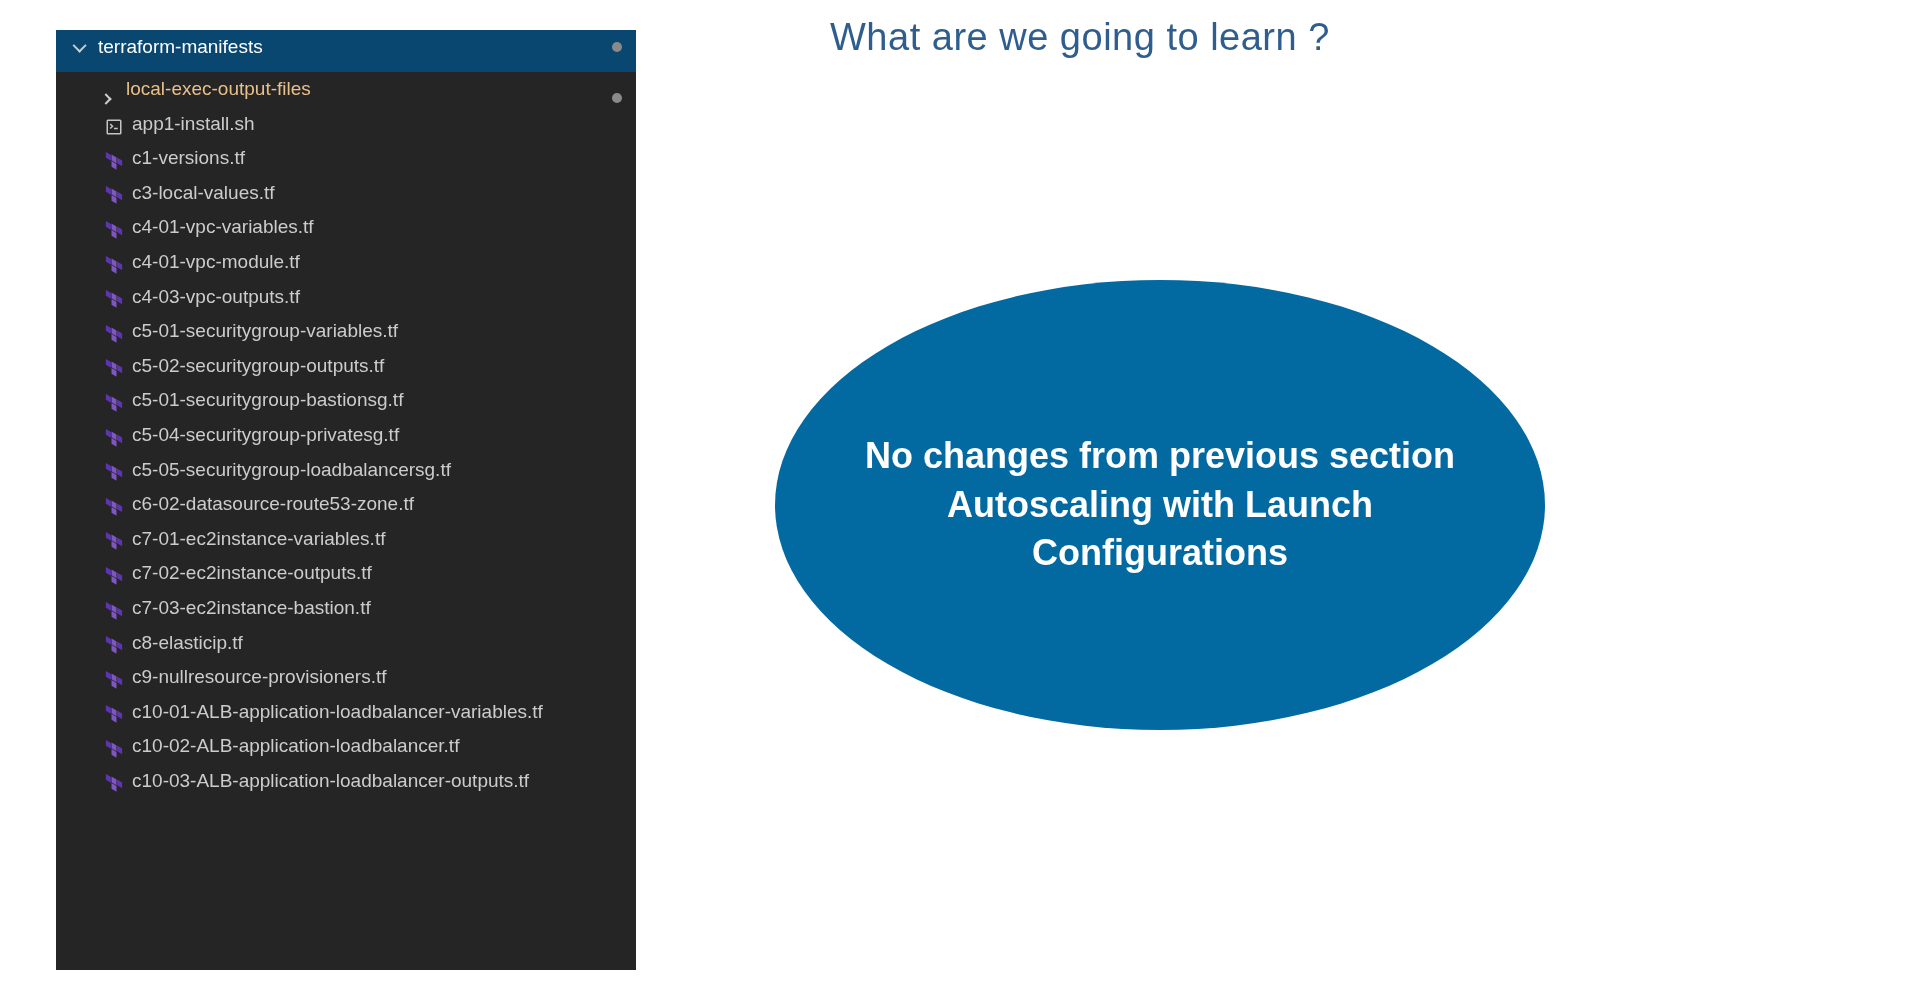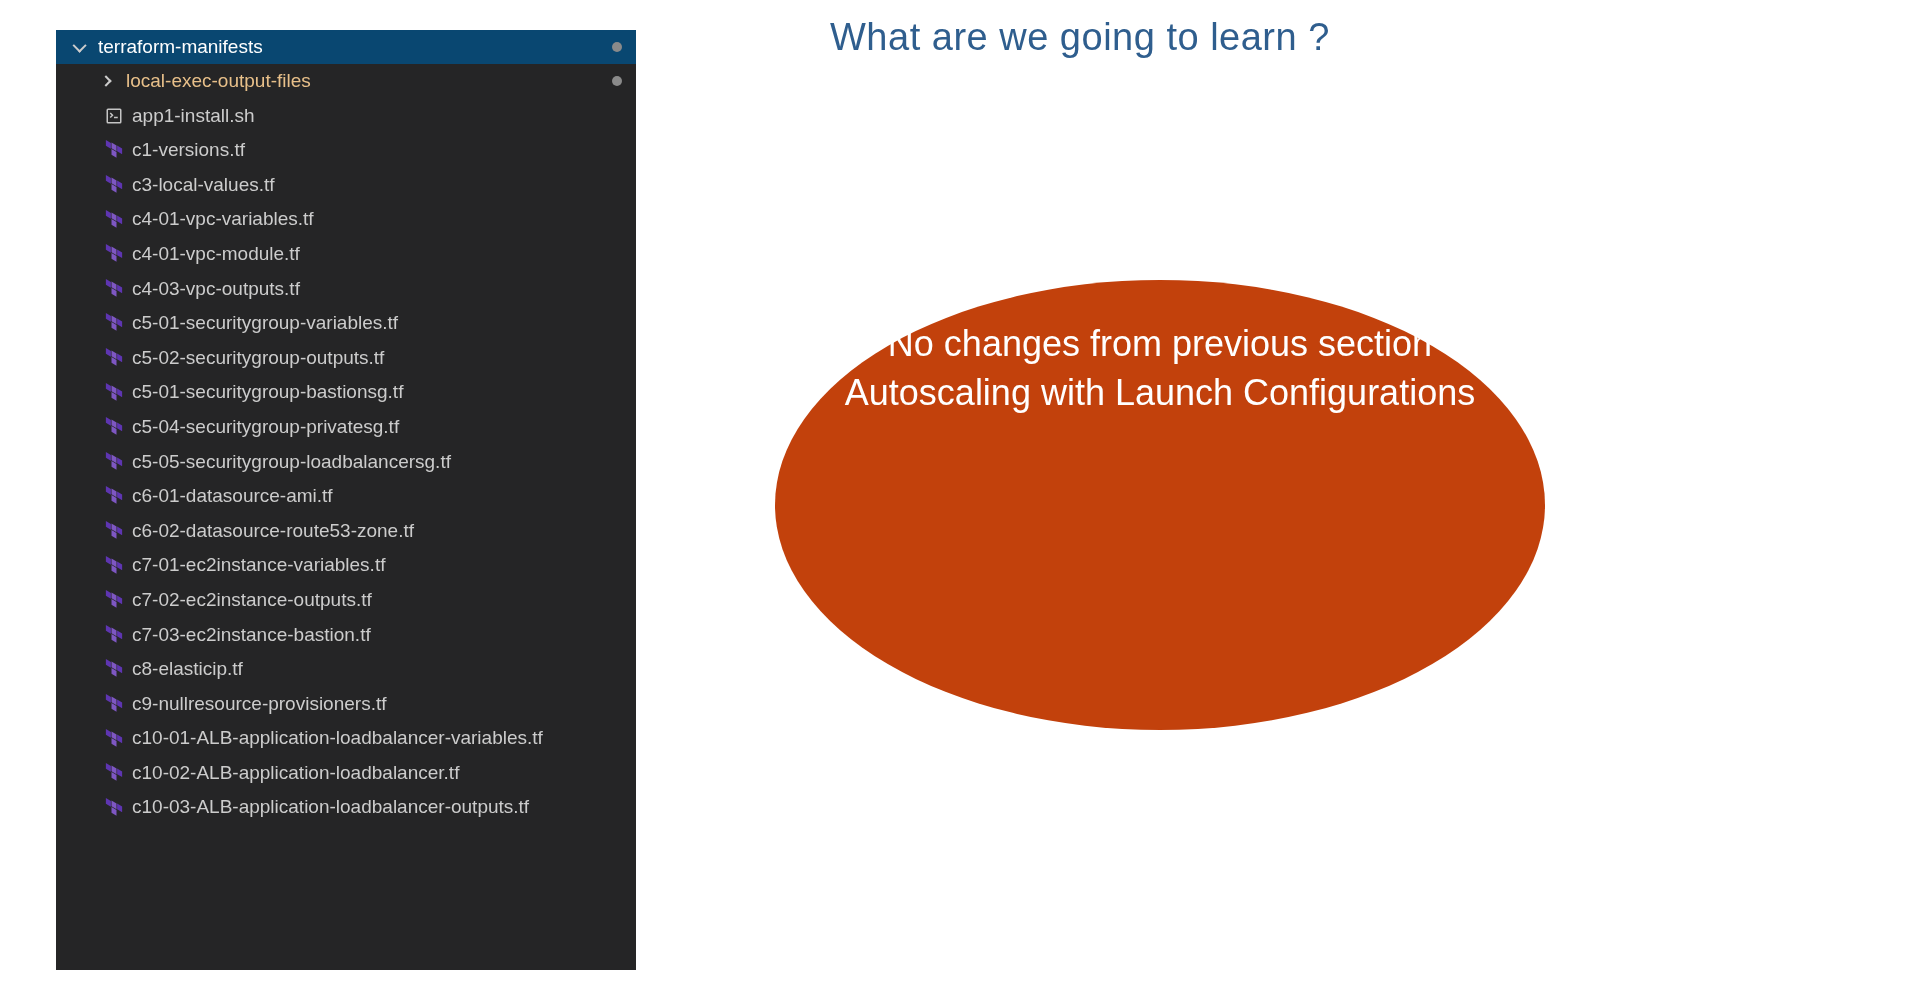--- a/index.html
+++ b/index.html
@@ -18,21 +18,21 @@
     width: 580px;
     height: 940px;
     background: #252526;
     color: #cccccc;
     font-size: 19px;
     overflow: hidden;
   }
   .folder-header {
     background: #094771;
     color: #ffffff;
-    padding: 6px 10px 6px 20px;
+    padding: 6px 10px 14px 20px;
     display: flex;
     align-items: center;
     gap: 6px;
     font-size: 19px;
     position: relative;
   }
   .folder-header .dot {
     position: absolute;
     right: 14px;
     width: 10px;
@@ -53,21 +53,21 @@
     width: 8px; height:8px;
     border-top:2px solid #ccc;
     border-right:2px solid #ccc;
     transform: rotate(45deg);
     margin-right:8px;
     margin-left:2px;
   }
   .tree-row {
     padding: 4px 10px 4px 38px;
     display:flex;
-    align-items:center;
+    align-items:flex-end;
     gap:8px;
     white-space:nowrap;
     cursor:pointer;
     position:relative;
     font-size:19px;
     line-height:1.4;
   }
   .tree-row .dot {
     position:absolute;
     right:14px;
@@ -103,29 +103,31 @@
     color:#2f5e8e;
     font-weight:400;
     letter-spacing:0.5px;
   }
   .ellipse {
     position:absolute;
     left:775px;
     top:280px;
     width:770px;
     height:450px;
-    background:#c2410c;
+    background:#0369a1;
     border-radius:50%;
     display:flex;
+    align-items:center;
     justify-content:center;
     text-align:center;
     padding:40px 60px;
     color:#ffffff;
     font-size:36px;
     line-height:1.35;
+    font-weight:bold;
   }
 </style>
 </head>
 <body>
 
 <div class="file-explorer">
   <div class="folder-header">
     <span class="chevron-down"></span>
     <span class="label">terraform-manifests</span>
     <span class="dot"></span>
@@ -257,31 +259,20 @@
       </div>
       <div class="tree-row file-row">
         <span class="tf-icon">
           <svg viewBox="0 0 32 32">
             <path fill="#7e57c2" d="M12 4l8 4.6v9.2L12 13.2z"></path>
             <path fill="#5e35b1" d="M21 8.8l8 4.6v9.2l-8-4.6z"></path>
             <path fill="#7e57c2" d="M12 14.4l8 4.6v9.2l-8-4.6z"></path>
             <path fill="#5e35b1" d="M3 0l8 4.6v9.2L3 9.2z"></path>
           </svg>
         </span>
-        <span class="label">c6-01-datasource-ami.tf</span>
-      </div>
-      <div class="tree-row file-row">
-        <span class="tf-icon">
-          <svg viewBox="0 0 32 32">
-            <path fill="#7e57c2" d="M12 4l8 4.6v9.2L12 13.2z"></path>
-            <path fill="#5e35b1" d="M21 8.8l8 4.6v9.2l-8-4.6z"></path>
-            <path fill="#7e57c2" d="M12 14.4l8 4.6v9.2l-8-4.6z"></path>
-            <path fill="#5e35b1" d="M3 0l8 4.6v9.2L3 9.2z"></path>
-          </svg>
-        </span>
         <span class="label">c6-02-datasource-route53-zone.tf</span>
       </div>
       <div class="tree-row file-row">
         <span class="tf-icon">
           <svg viewBox="0 0 32 32">
             <path fill="#7e57c2" d="M12 4l8 4.6v9.2L12 13.2z"></path>
             <path fill="#5e35b1" d="M21 8.8l8 4.6v9.2l-8-4.6z"></path>
             <path fill="#7e57c2" d="M12 14.4l8 4.6v9.2l-8-4.6z"></path>
             <path fill="#5e35b1" d="M3 0l8 4.6v9.2L3 9.2z"></path>
           </svg>

